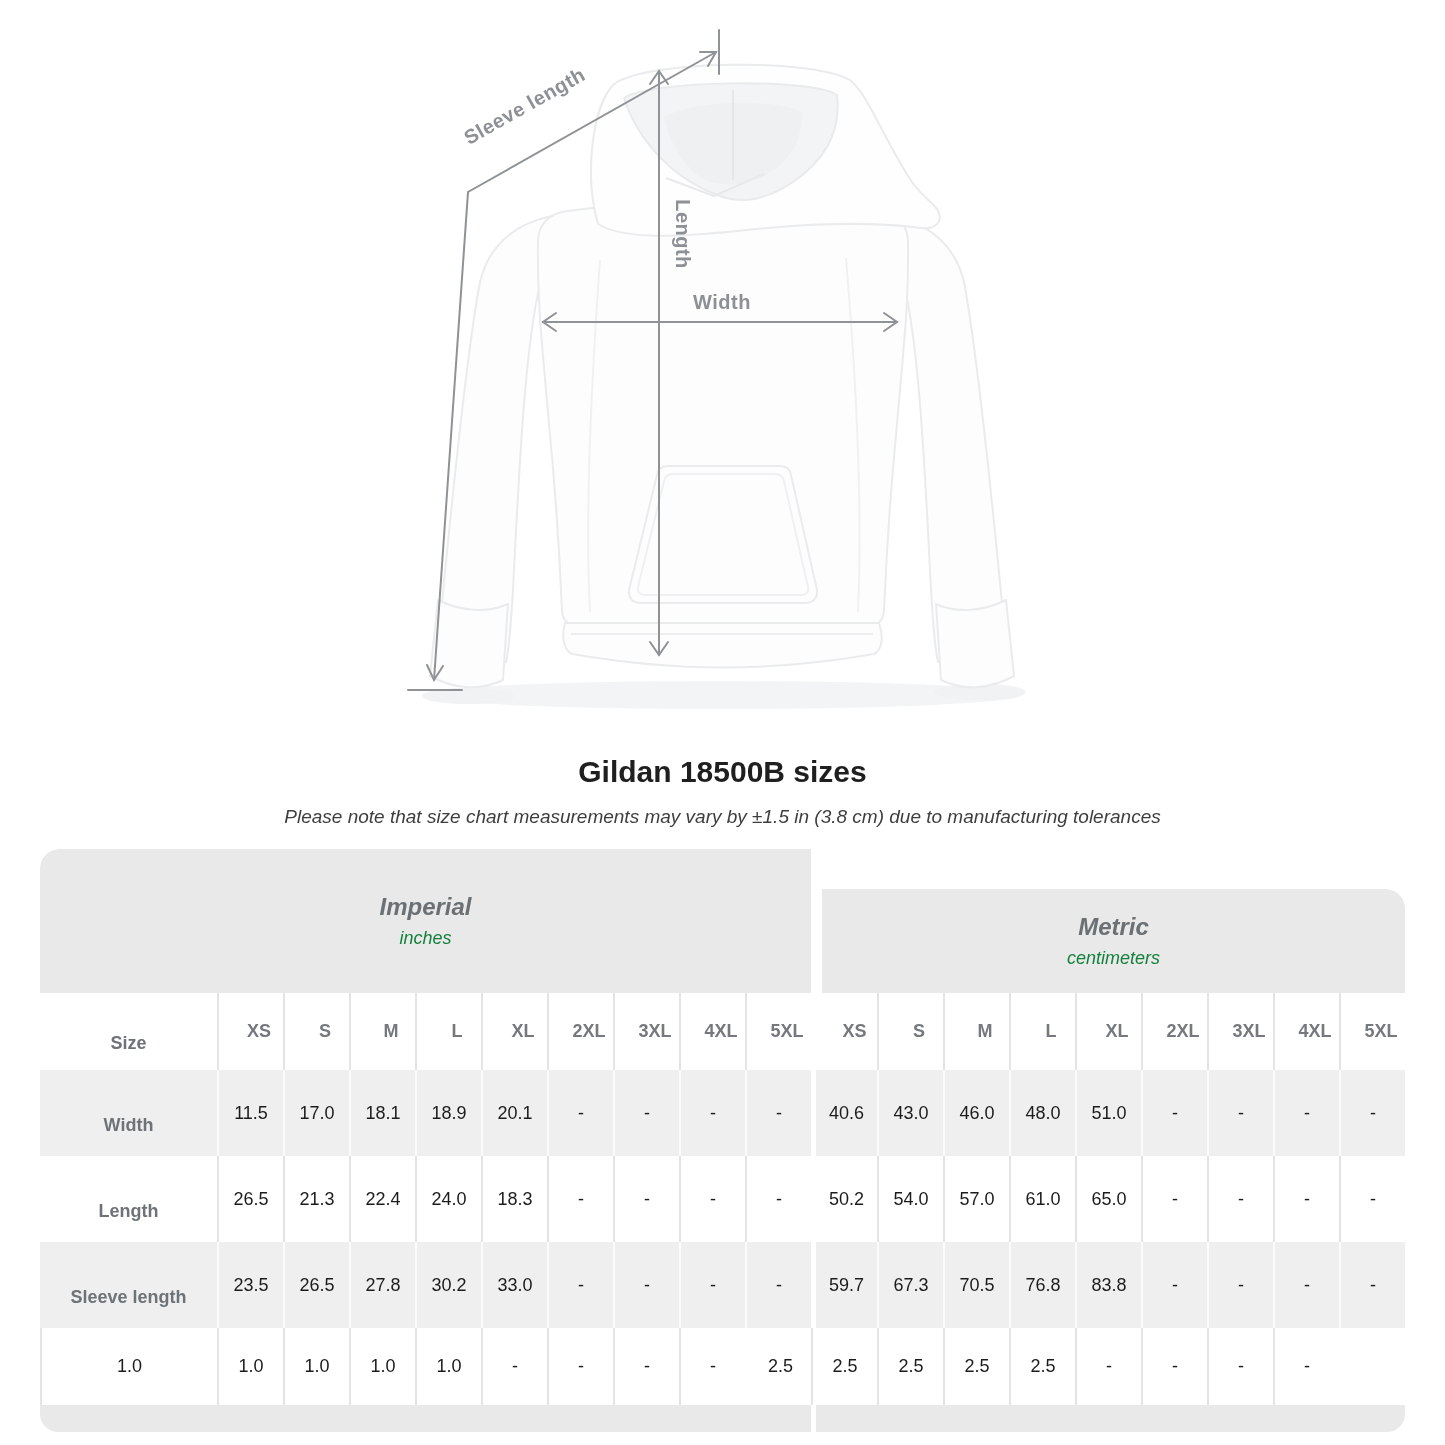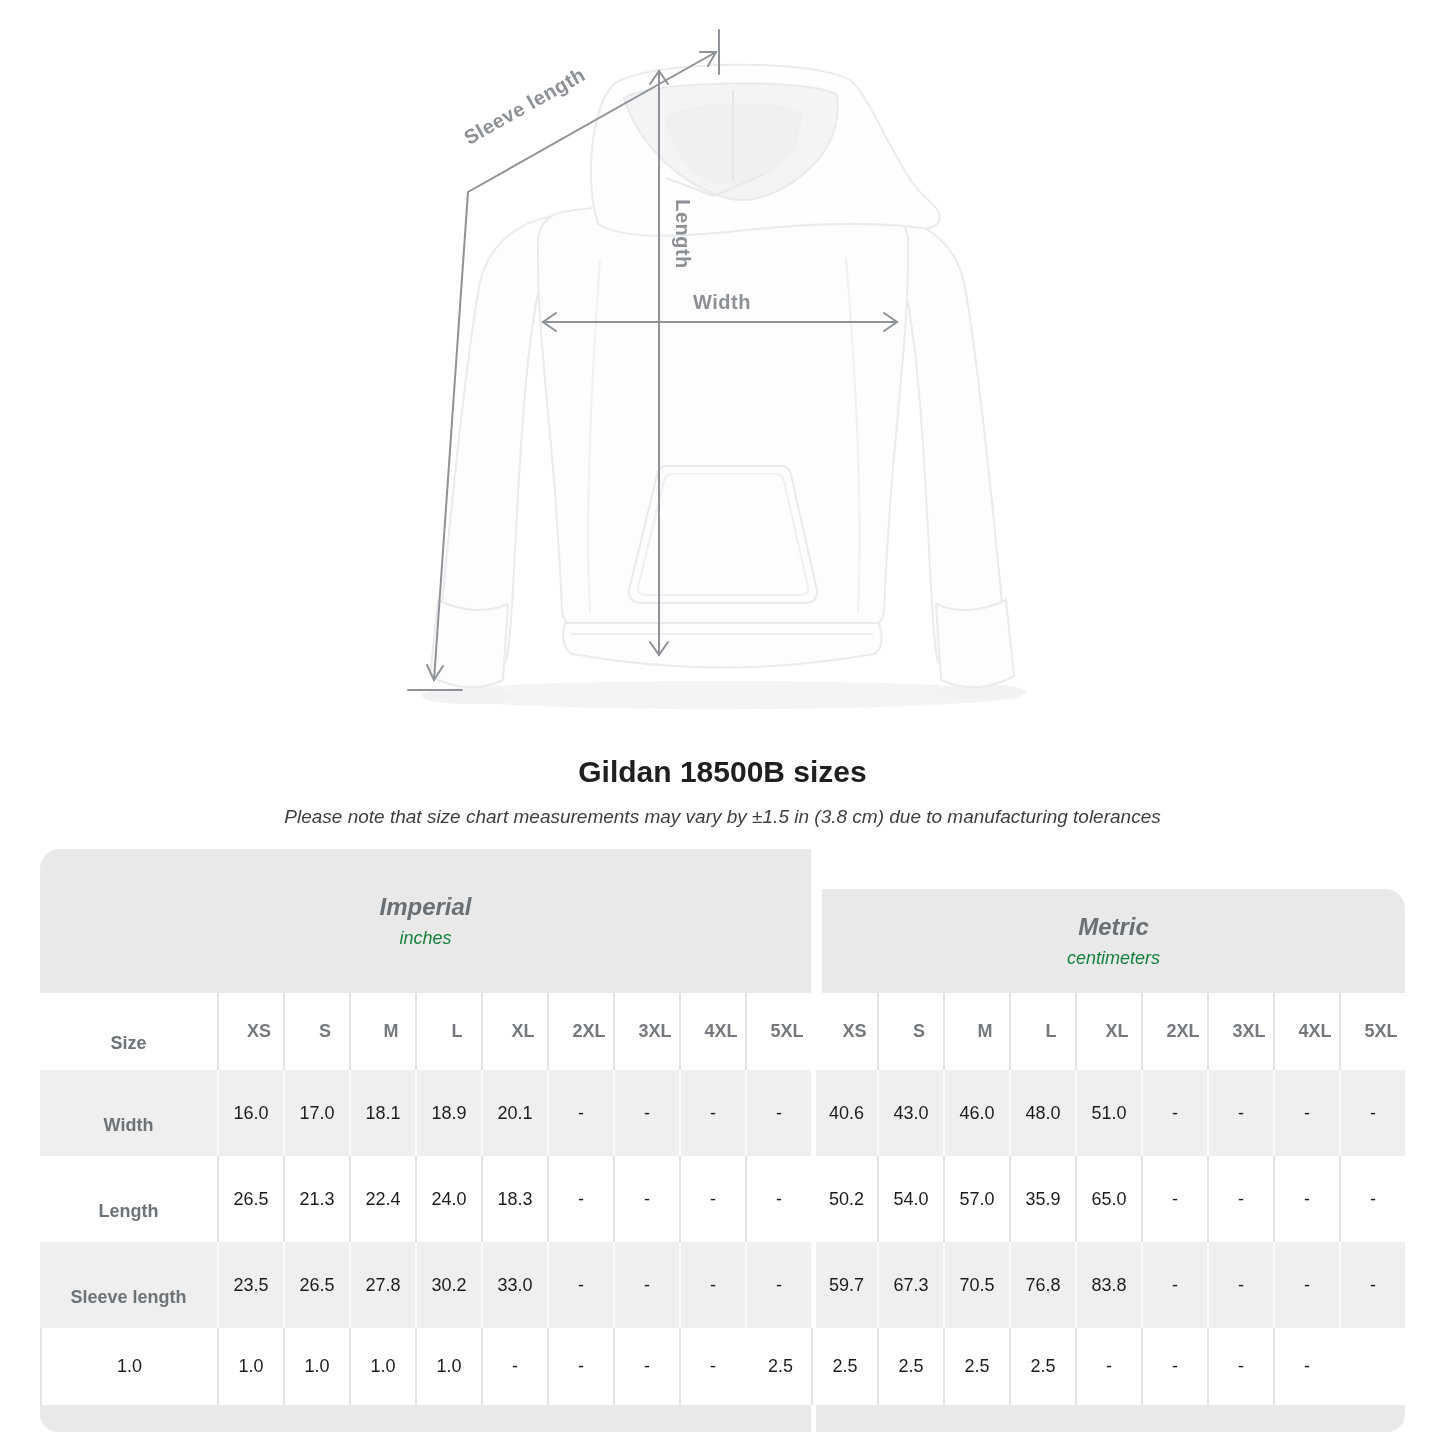--- a/index.html
+++ b/index.html
@@ -129,21 +129,21 @@
       <div class="cell">L</div>
       <div class="cell">XL</div>
       <div class="cell">2XL</div>
       <div class="cell">3XL</div>
       <div class="cell">4XL</div>
       <div class="cell">5XL</div>
     </div>
 
   <div class="trow gray h86">
     <div class="rlabel">Width</div>
-  <div class="cell">16.0</div>
+  <div class="cell">11.5</div>
       <div class="cell">17.0</div>
       <div class="cell">18.1</div>
       <div class="cell">18.9</div>
       <div class="cell">20.1</div>
       <div class="cell">-</div>
       <div class="cell">-</div>
       <div class="cell">-</div>
       <div class="cell">-</div>
       <div class="cell group-start">40.6</div>
       <div class="cell">43.0</div>
@@ -163,21 +163,21 @@
       <div class="cell">22.4</div>
       <div class="cell">24.0</div>
       <div class="cell">18.3</div>
       <div class="cell">-</div>
       <div class="cell">-</div>
       <div class="cell">-</div>
       <div class="cell">-</div>
       <div class="cell group-start">50.2</div>
       <div class="cell">54.0</div>
       <div class="cell">57.0</div>
-      <div class="cell">35.9</div>
+      <div class="cell">61.0</div>
       <div class="cell">65.0</div>
       <div class="cell">-</div>
       <div class="cell">-</div>
       <div class="cell">-</div>
       <div class="cell">-</div>
     </div>
 
   <div class="trow gray h86">
     <div class="rlabel">Sleeve length</div>
   <div class="cell">23.5</div>

